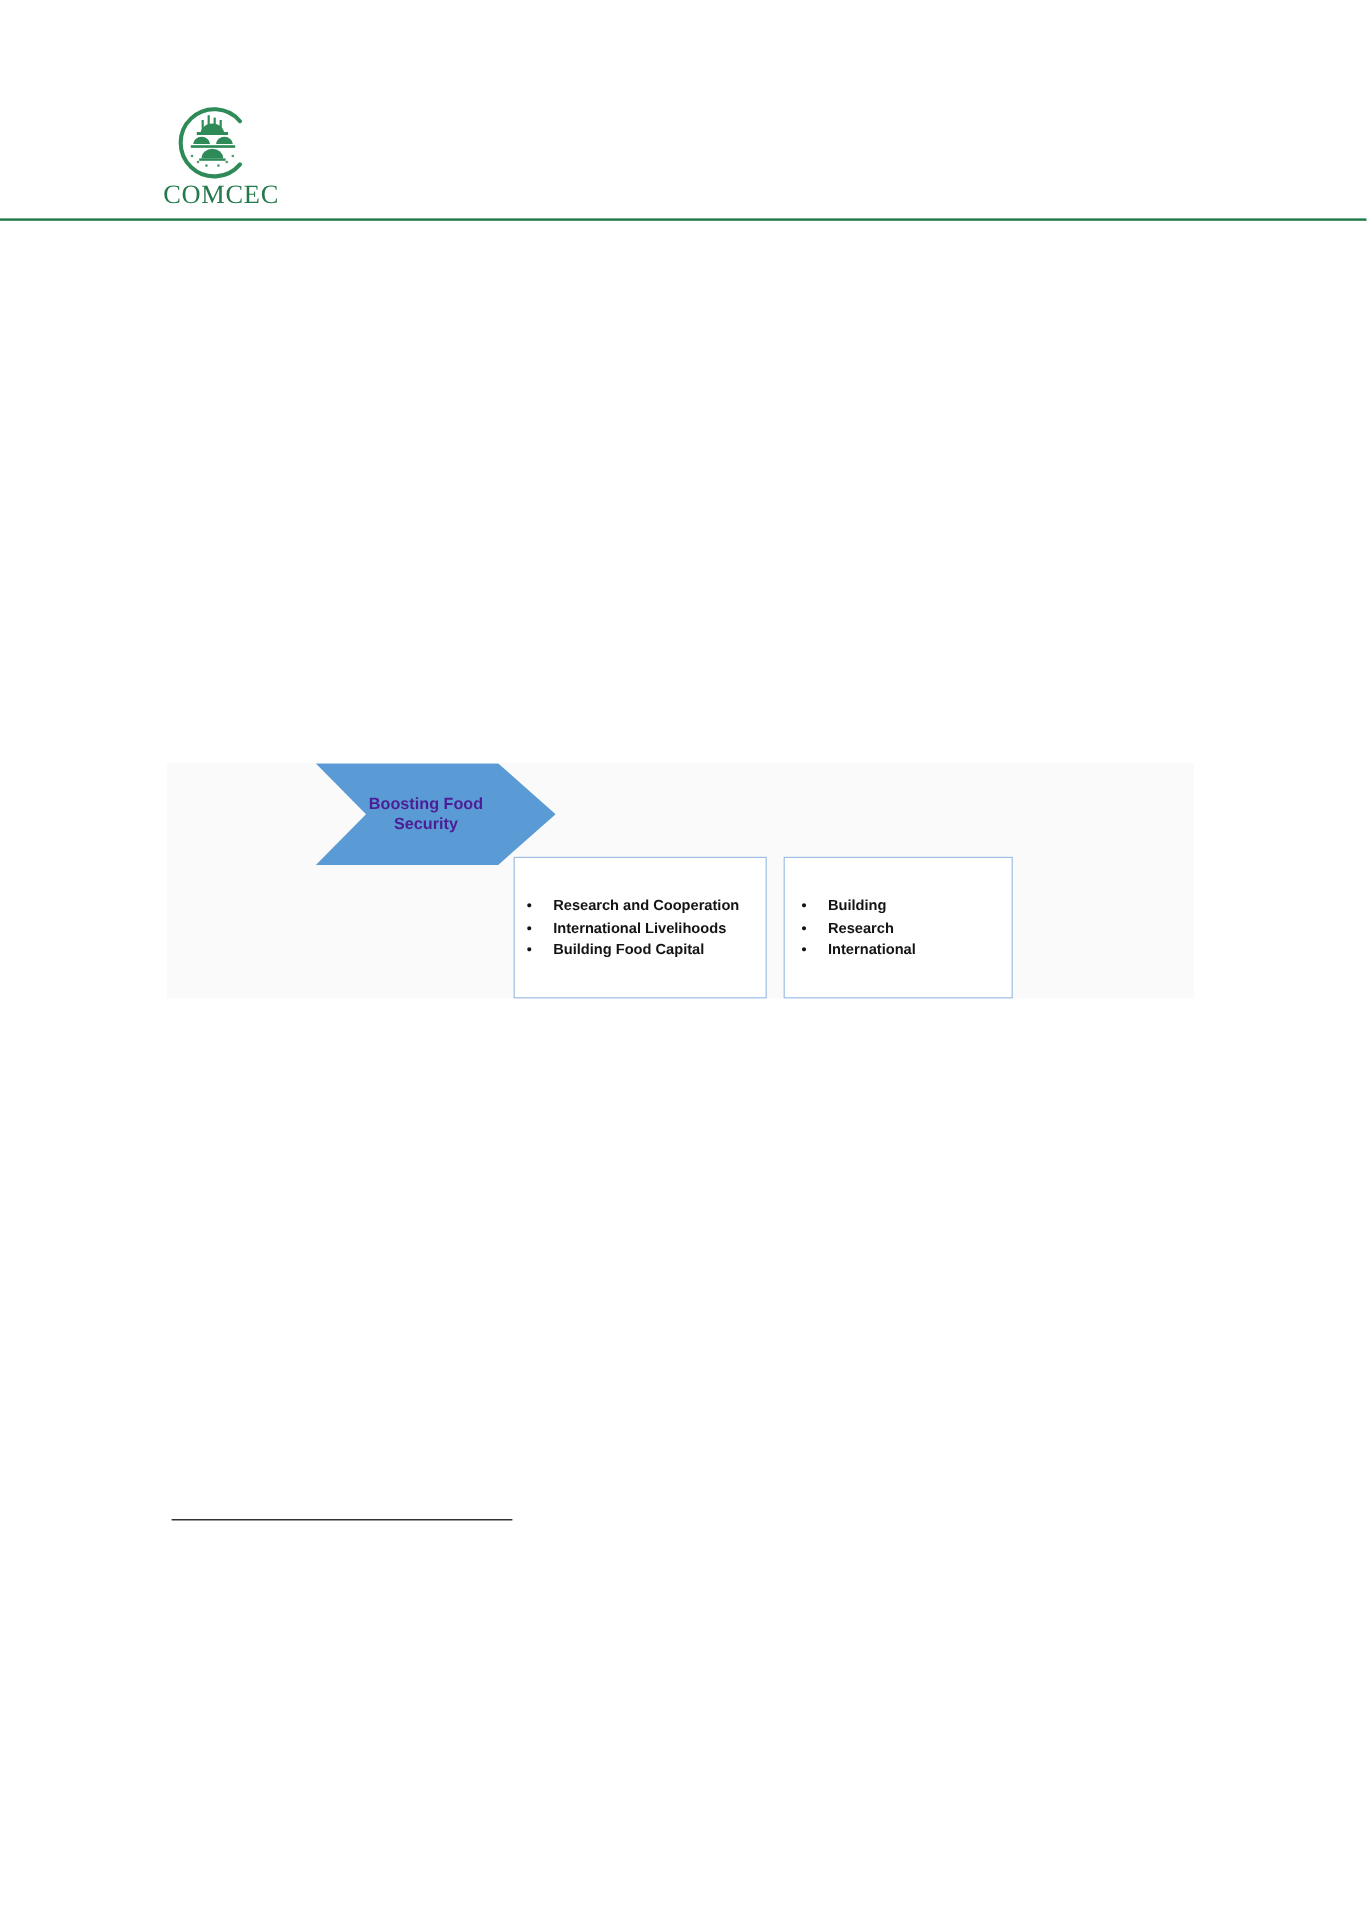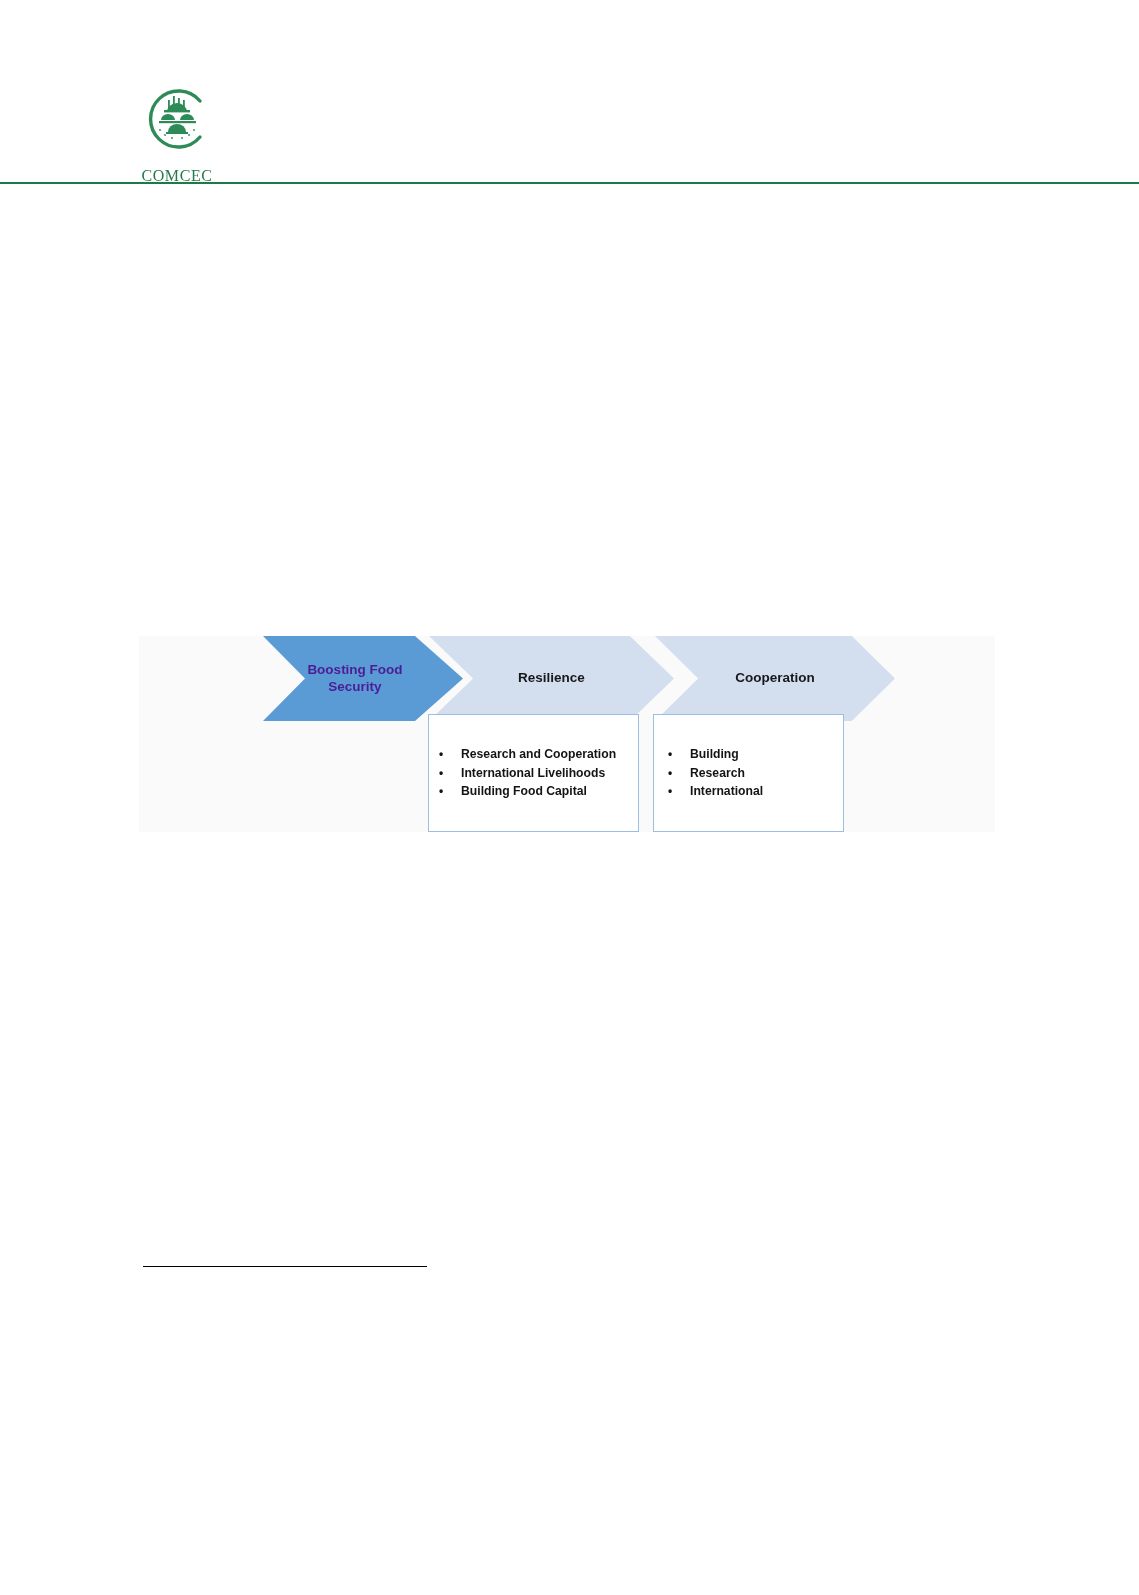--- a/index.html
+++ b/index.html
@@ -36,25 +36,25 @@
     text-align: center;
   }
   .logo-mark {
     width: 78px;
     height: 62px;
     margin: 0 auto;
     display: block;
   }
   .logo-wordmark {
     font-family: "Liberation Serif", serif;
-    font-size: 16px;
+    font-size: 22px;
     letter-spacing: 0.6px;
     color: #23794a;
     line-height: 1;
-    margin-top: 18px;
+    margin-top: 1px;
     white-space: nowrap;
   }
   .header-rule {
     position: absolute;
     left: 0;
     top: 182px;
     width: 1139px;
     height: 0;
     border-top: 2px solid #1d7a46;
   }
@@ -209,26 +209,20 @@
     <div class="header-rule"></div>
   </div>
 
   <div class="diagram">
 
     <div class="chevron-row">
       <div class="chevron chev-1">
         <span class="chev-label">Boosting Food
 Security</span>
       </div>
-      <div class="chevron chev-2">
-        <span class="chev-label">Resilience</span>
-      </div>
-      <div class="chevron chev-3">
-        <span class="chev-label">Cooperation</span>
-      </div>
     </div>
 
     <div class="detail-box box-1">
       <ul class="bullet-list">
         <li>
           <span class="dot">•</span>
           <span class="btxt">Research and Cooperation</span>
         </li>
         <li>
           <span class="dot">•</span>

